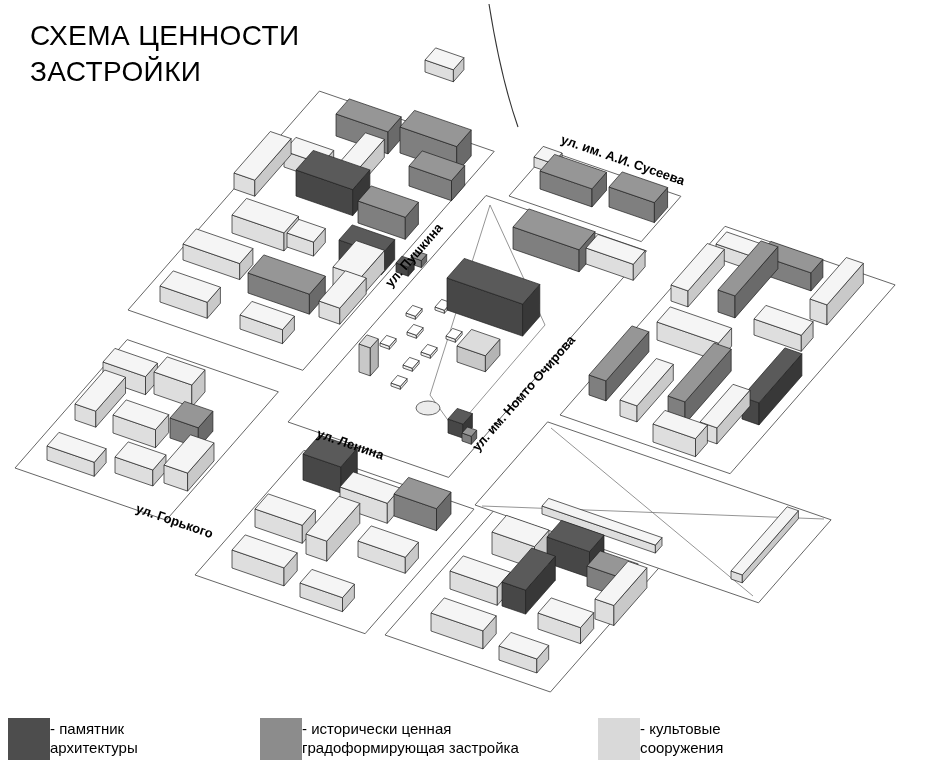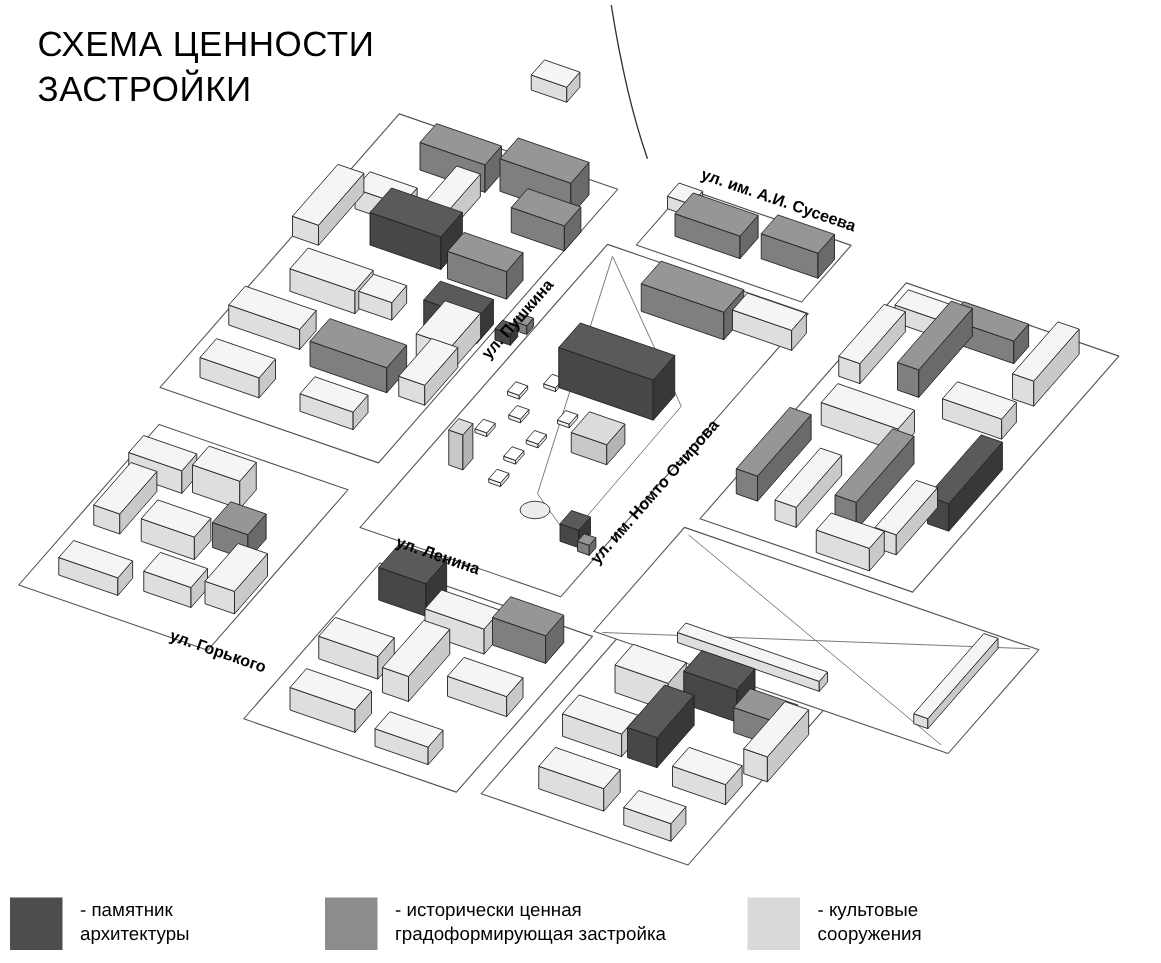--- a/index.html
+++ b/index.html
@@ -6,21 +6,21 @@
   .page{position:relative;width:929px;height:770px;background:#ffffff;overflow:hidden;
         font-family:"Liberation Sans",sans-serif;}
   .title{position:absolute;left:10px;top:18px;font-size:28px;line-height:1.3;color:#000;
          white-space:pre-line;letter-spacing:0.4px;margin-left:20px;}
   svg.map{position:absolute;left:0;top:0;}
   .street{font-size:13px;font-weight:bold;fill:#000;}
   .thin{stroke:#7a7a7a;stroke-width:0.8;fill:none;}
   .boundary{stroke:#333;stroke-width:1.1;fill:none;}
   .decor-fill{fill:#ececec;stroke:#444;stroke-width:0.8;}
   .legend{position:absolute;left:0;top:716px;width:929px;height:54px;}
-  .legend-item{position:absolute;display:flex;gap:14px;align-items:flex-start;}
+  .legend-item{position:absolute;display:flex;align-items:flex-start;}
   .legend-swatch{width:42px;height:42px;flex:0 0 42px;}
   .legend-label{font-size:15px;line-height:1.25;color:#000;padding-top:2px;}
   .li-1{left:8px;top:2px;}  .li-1 .legend-label{width:130px;}
   .li-2{left:228px;top:2px;padding-left:32px;}.li-2 .legend-label{width:250px;}
   .li-3{left:598px;top:2px;}.li-3 .legend-label{width:130px;}
 </style>
 </head>
 <body>
 
 <div class="page">

